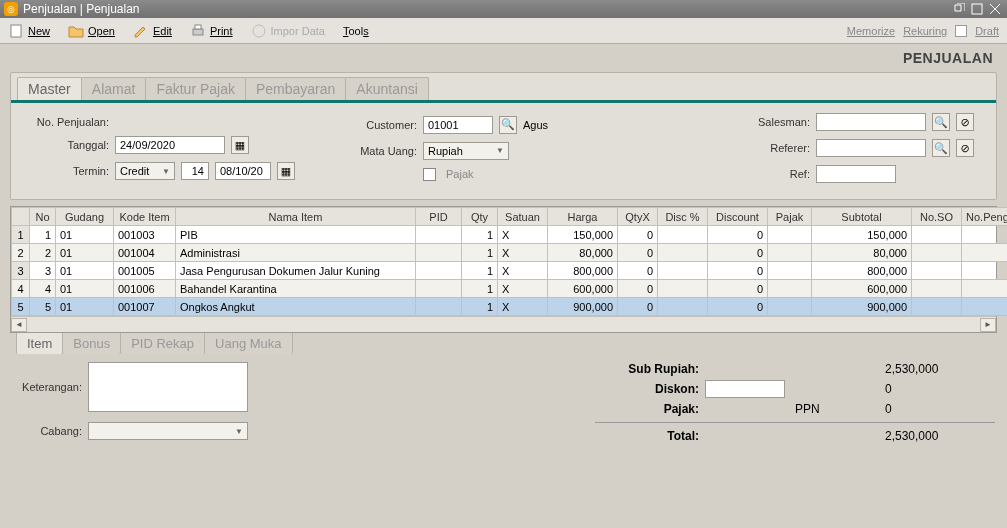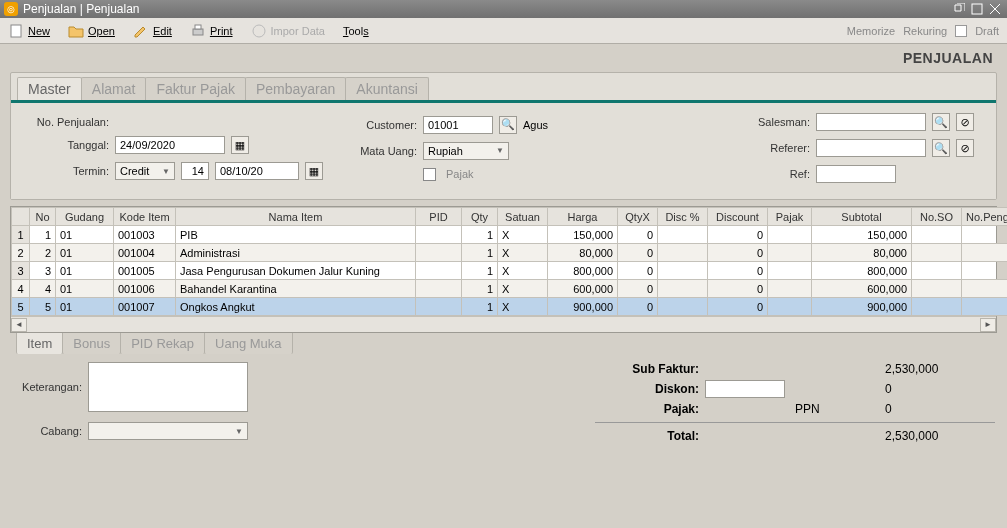--- a/index.html
+++ b/index.html
@@ -38,21 +38,21 @@
     height: 26px;
     display: flex;
     align-items: center;
     padding: 0 8px;
     gap: 18px;
   }
   .tb-btn { display:flex; align-items:center; gap:4px; cursor:pointer; }
   .tb-icon { width:16px;height:16px;display:flex;align-items:center;justify-content:center; }
   .tb-btn .lbl { }
   .tb-btn .lbl .ul { text-decoration: underline; }
-  .toolbar .right { margin-left:auto; display:flex; align-items:center; gap:8px; color:#888; }
+  .toolbar .right { margin-left:auto; display:flex; align-items:center; gap:8px; color:#888;text-decoration:underline; }
   .chk { width:12px;height:12px;border:1px solid #999;background:#fff;display:inline-block; }
 
   .page-title {
     text-align: right;
     font-weight: bold;
     font-size: 14px;
     color: #444;
     padding: 6px 14px 2px 0;
     letter-spacing: 0.5px;
   }
@@ -273,21 +273,21 @@
           <input class="txt" style="width: 110px;" value="24/09/2020">
           <span class="btn-sq">▦</span>
         </div>
         <div class="fld">
           <label>Termin:</label>
           <span class="select" style="width:56px">
               <span>Credit</span>
               <span class="caret">▼</span>
             </span>
           <input class="txt" style="width: 28px; text-align: right;" value="14">
-          <input class="txt" style="width: 84px;" value="08/10/20">
+          <input class="txt" style="width: 56px;" value="08/10/20">
           <span class="btn-sq">▦</span>
         </div>
       </div>
 
       <div class="form-col" style="width:300px;">
         <div class="fld wide">
           <label>Customer:</label>
           <input class="txt" style="width: 70px;" value="01001">
           <span class="btn-sq">🔍</span>
           <span>Agus</span>
@@ -482,21 +482,21 @@
     </div>
     <div class="fld">
       <label>Cabang:</label>
       <span class="select" style="width:160px">
           <span></span>
           <span class="caret">▼</span>
         </span>
     </div>
   </div>
   <div class="totals">
-    <div class="lbl">Sub Faktur:</div>
+    <div class="lbl">Sub Rupiah:</div>
     <div></div>
       <div></div>
     <div class="val">2,530,000</div>
 
     <div class="lbl">Diskon:</div>
     <div><input class="txt" value="" style=""></div>
     <div></div>
     <div class="val">0</div>
 
     <div class="lbl">Pajak:</div>

